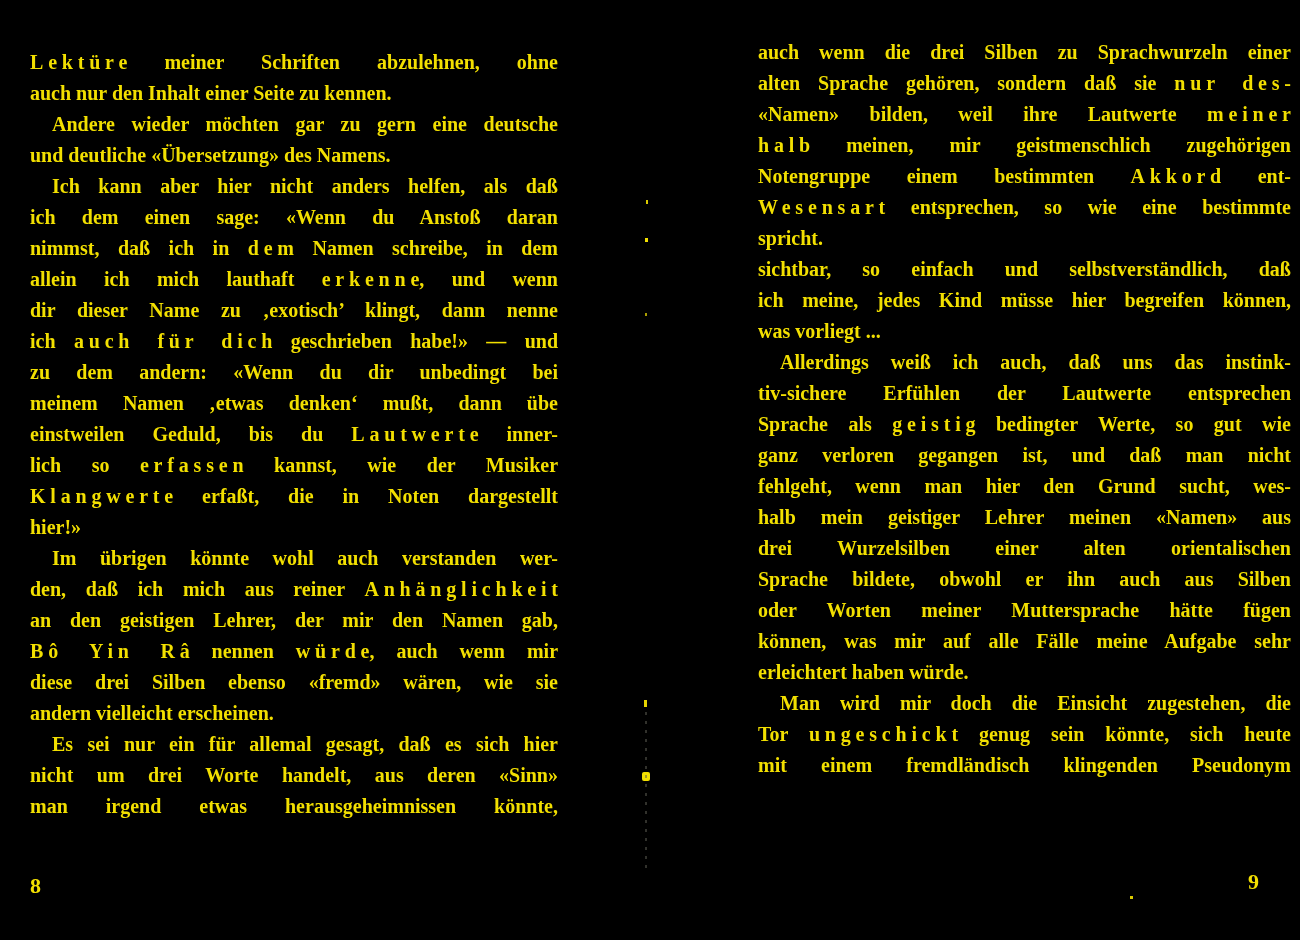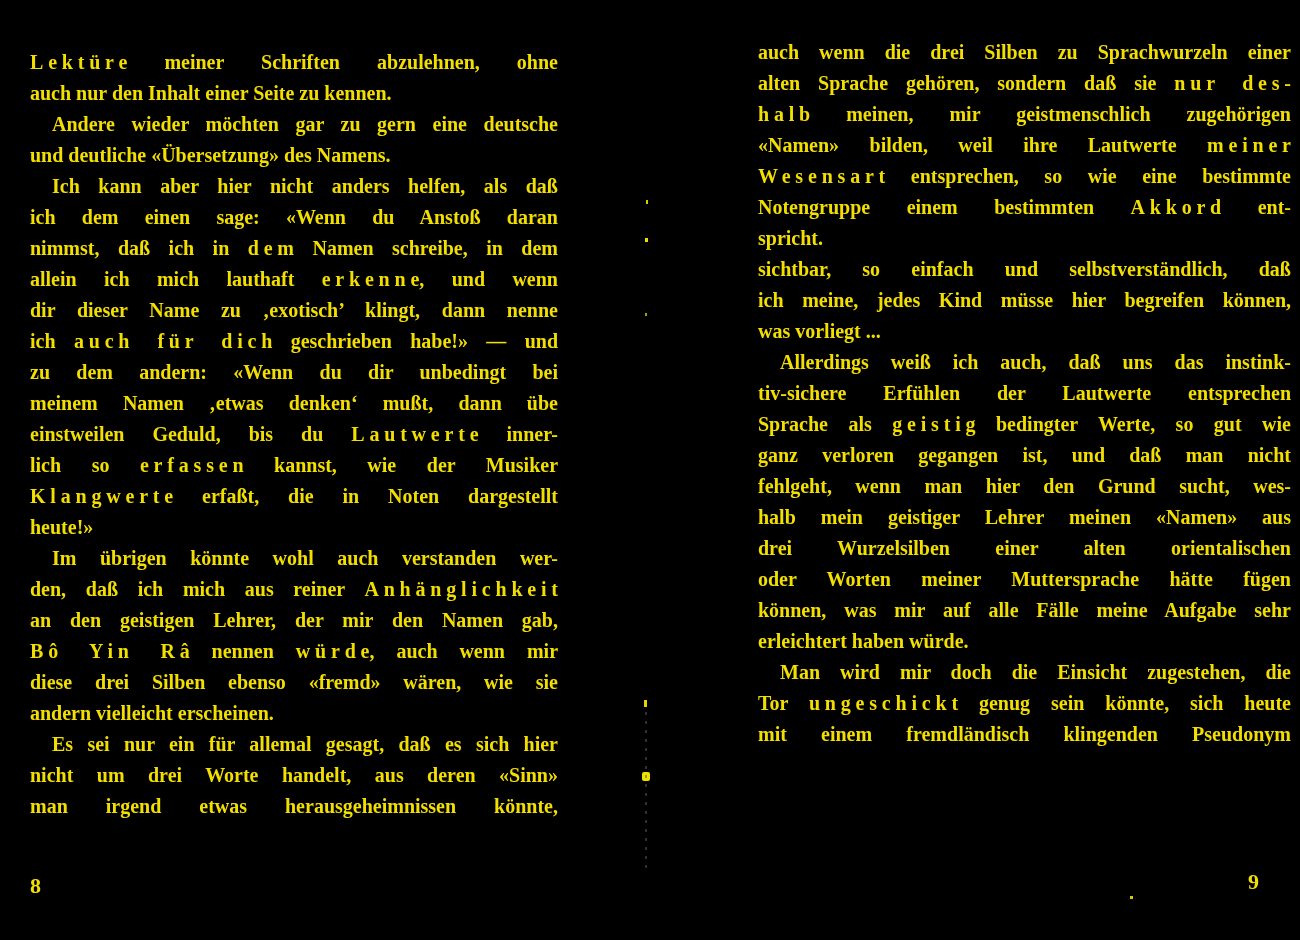--- a/index.html
+++ b/index.html
@@ -74,52 +74,53 @@
         <div class="line"><span>ich dem einen sage: «Wenn du Anstoß daran</span></div>
         <div class="line"><span>nimmst, daß ich in </span><span class="gesperrt">dem</span><span> Namen schreibe, in dem</span></div>
         <div class="line"><span>allein ich mich lauthaft </span><span class="gesperrt">erkenne</span><span>, und wenn</span></div>
         <div class="line"><span>dir dieser Name zu ‚exotisch’ klingt, dann nenne</span></div>
         <div class="line"><span>ich </span><span class="gesperrt">auch für dich</span><span> geschrieben habe!» — und</span></div>
         <div class="line"><span>zu dem andern: «Wenn du dir unbedingt bei</span></div>
         <div class="line"><span>meinem Namen ‚etwas denken‘ mußt, dann übe</span></div>
         <div class="line"><span>einstweilen Geduld, bis du </span><span class="gesperrt">Lautwerte</span><span> inner-</span></div>
         <div class="line"><span>lich so </span><span class="gesperrt">erfassen</span><span> kannst, wie der Musiker</span></div>
         <div class="line"><span class="gesperrt">Klangwerte</span><span> erfaßt, die in Noten dargestellt</span></div>
-        <div class="line end"><span>heute!»</span></div>
+        <div class="line end"><span>hier!»</span></div>
         <div class="line indent"><span>Im übrigen könnte wohl auch verstanden wer-</span></div>
         <div class="line"><span>den, daß ich mich aus reiner </span><span class="gesperrt">Anhänglichkeit</span></div>
         <div class="line"><span>an den geistigen Lehrer, der mir den Namen gab,</span></div>
         <div class="line"><span class="gesperrt">Bô Yin Râ</span><span> nennen </span><span class="gesperrt">würde</span><span>, auch wenn mir</span></div>
         <div class="line"><span>diese drei Silben ebenso «fremd» wären, wie sie</span></div>
         <div class="line end"><span>andern vielleicht erscheinen.</span></div>
         <div class="line indent"><span>Es sei nur ein für allemal gesagt, daß es sich hier</span></div>
         <div class="line"><span>nicht um drei Worte handelt, aus deren «Sinn»</span></div>
         <div class="line"><span>man irgend etwas herausgeheimnissen könnte,</span></div>
       </div>
   </div>
 
   <div class="page" id="right-page" style="left: 758px; top: 37px; width: 533px;">
     <div>
         <div class="line"><span>auch wenn die drei Silben zu Sprachwurzeln einer</span></div>
         <div class="line"><span>alten Sprache gehören, sondern daß sie </span><span class="gesperrt">nur des-</span></div>
+        <div class="line"><span>«Namen» bilden, weil ihre Lautwerte </span><span class="gesperrt">meiner</span></div>
         <div class="line"><span class="gesperrt">halb</span><span> meinen, mir geistmenschlich zugehörigen</span></div>
-        <div class="line"><span>«Namen» bilden, weil ihre Lautwerte </span><span class="gesperrt">meiner</span></div>
+        <div class="line"><span>Notengruppe einem bestimmten </span><span class="gesperrt">Akkord</span><span> ent-</span></div>
         <div class="line"><span class="gesperrt">Wesensart</span><span> entsprechen, so wie eine bestimmte</span></div>
-        <div class="line"><span>Notengruppe einem bestimmten </span><span class="gesperrt">Akkord</span><span> ent-</span></div>
         <div class="line end"><span>spricht.</span></div>
         <div class="line"><span>sichtbar, so einfach und selbstverständlich, daß</span></div>
         <div class="line"><span>ich meine, jedes Kind müsse hier begreifen können,</span></div>
         <div class="line end"><span>was vorliegt ...</span></div>
         <div class="line indent"><span>Allerdings weiß ich auch, daß uns das instink-</span></div>
         <div class="line"><span>tiv-sichere Erfühlen der Lautwerte entsprechen</span></div>
         <div class="line"><span>Sprache als </span><span class="gesperrt">geistig</span><span> bedingter Werte, so gut wie</span></div>
         <div class="line"><span>ganz verloren gegangen ist, und daß man nicht</span></div>
         <div class="line"><span>fehlgeht, wenn man hier den Grund sucht, wes-</span></div>
         <div class="line"><span>halb mein geistiger Lehrer meinen «Namen» aus</span></div>
         <div class="line"><span>drei Wurzelsilben einer alten orientalischen</span></div>
+        <div class="line"><span>Sprache bildete, obwohl er ihn auch aus Silben</span></div>
         <div class="line"><span>oder Worten meiner Muttersprache hätte fügen</span></div>
         <div class="line"><span>können, was mir auf alle Fälle meine Aufgabe sehr</span></div>
         <div class="line end"><span>erleichtert haben würde.</span></div>
         <div class="line indent"><span>Man wird mir doch die Einsicht zugestehen, die</span></div>
         <div class="line"><span>Tor </span><span class="gesperrt">ungeschickt</span><span> genug sein könnte, sich heute</span></div>
         <div class="line"><span>mit einem fremdländisch klingenden Pseudonym</span></div>
       </div>
   </div>
 
   <div class="page-number" id="page-number-left">8</div>

